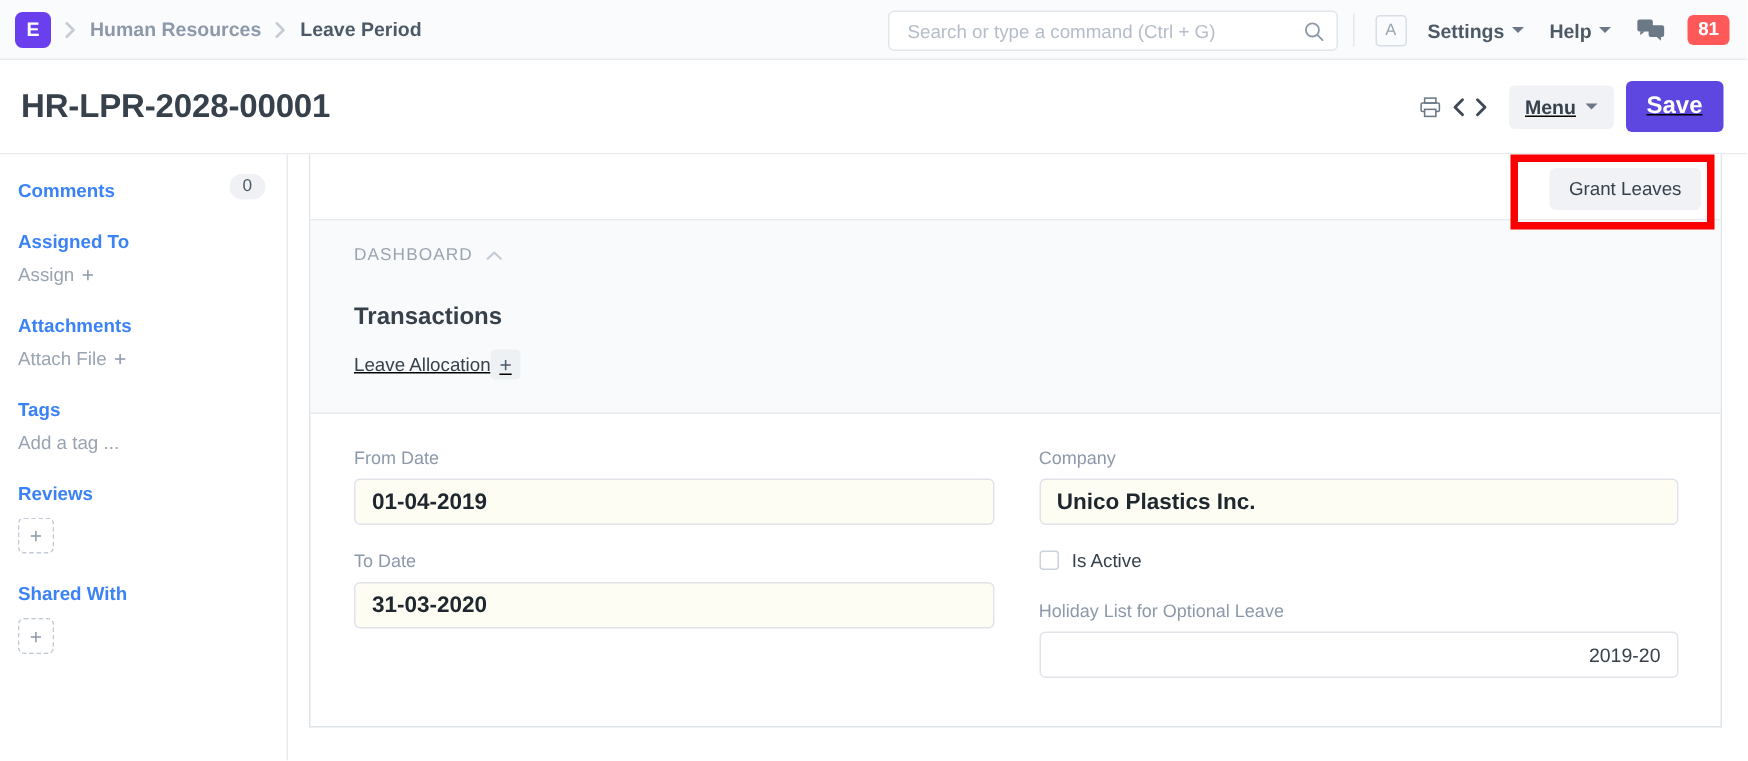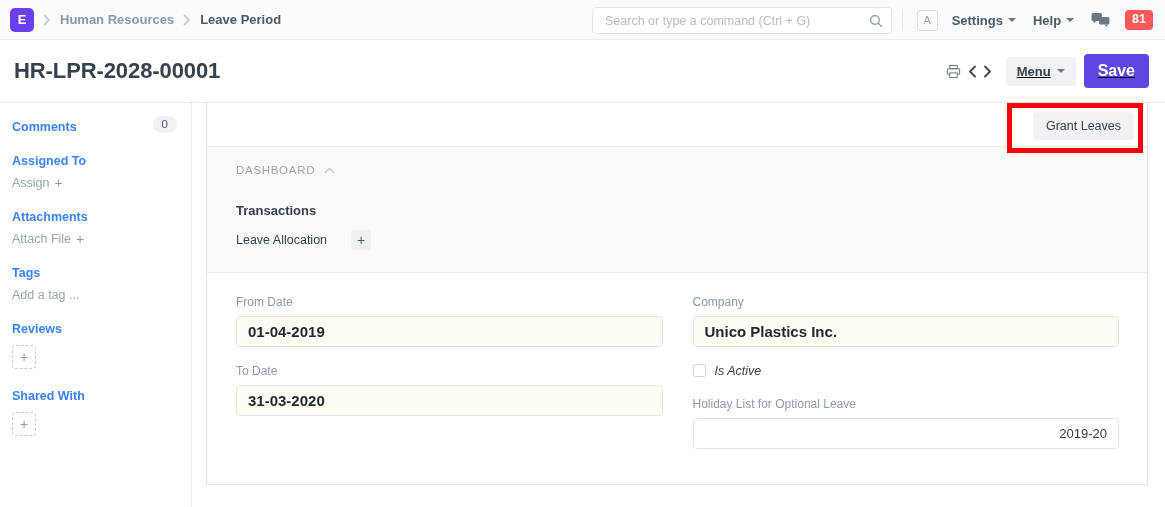--- a/index.html
+++ b/index.html
@@ -291,30 +291,31 @@
     letter-spacing: 0.7px;
     color: #9aa4b1;
     font-weight: normal;
     display: flex;
     align-items: center;
     gap: 9px;
     cursor: pointer;
   }
   .chev-up { color: #c2cbd6; display: flex; }
   .dash-sub {
-    font-size: 13px;
+    font-size: 16px;
     font-weight: bold;
     color: #36414c;
     margin-top: 27px;
   }
   .dash-link-row {
     margin-top: 12px;
     display: flex;
     align-items: center;
-    gap: 24px;
+    gap: 0;
+    text-decoration: underline;
   }
   .dash-link {
     font-size: 12.5px;
     color: #36414c;
     cursor: pointer;
   }
   .dash-plus {
     background: #eef1f4;
     border-radius: 3px;
     width: 20px; height: 20px;
@@ -357,21 +358,20 @@
     color: #36414c;
     font-size: 13px;
     text-align: right;
   }
   .chk-row {
     display: flex;
     align-items: flex-start;
     gap: 9px;
     margin-bottom: 19px;
     margin-top: 2px;
-    font-style: italic;
   }
   .chk-box {
     width: 13px; height: 13px;
     border: 1px solid #ccd3dc;
     border-radius: 2.5px;
     background: #fff;
     cursor: pointer;
     flex: 0 0 auto;
   }
   .chk-label {

